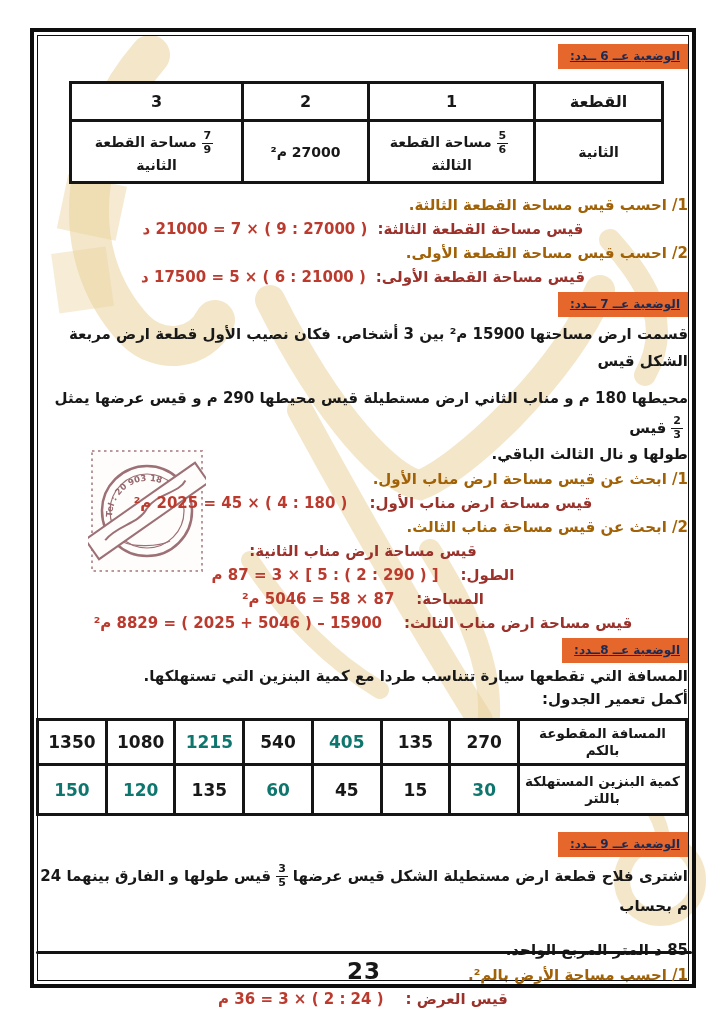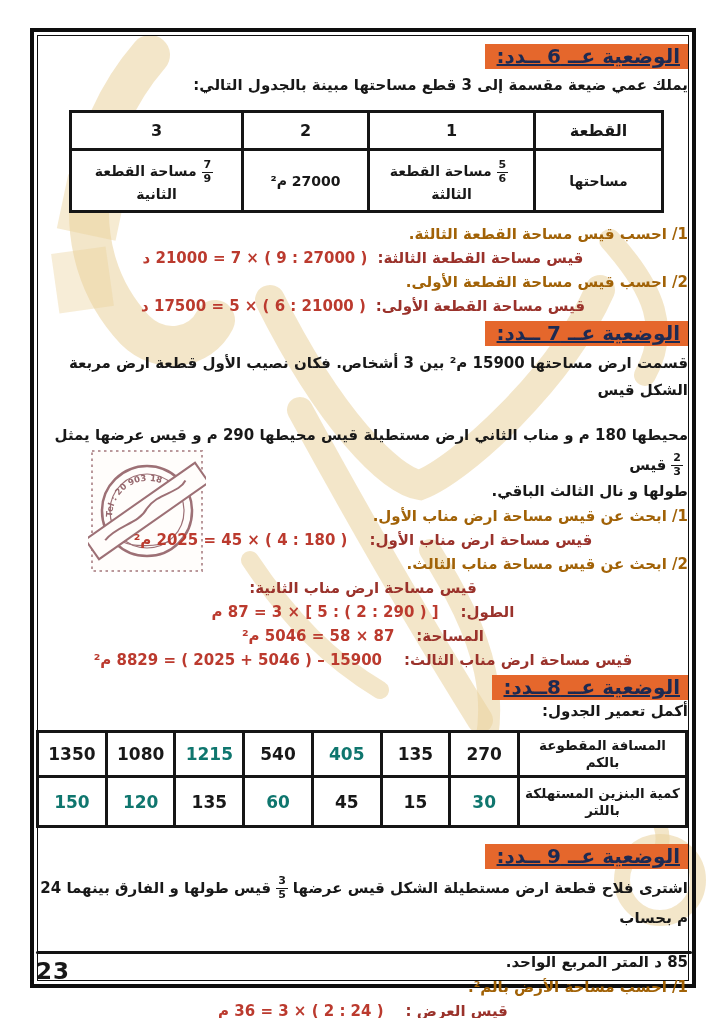--- a/index.html
+++ b/index.html
@@ -13,21 +13,21 @@
   .watermark { position:absolute; inset:0; z-index:0; }
   
   .frame-outer { position:absolute; left:30px; top:28px; right:24px; bottom:30px;
     border:4px solid #0e0e0e; z-index:1; pointer-events:none; }
   .frame-inner { position:absolute; inset:3px; border:1.5px solid #0e0e0e; }
   
   .content { position:absolute; left:38px; top:34px; right:32px; bottom:38px;
     z-index:2; direction:rtl; font-size:15px; }
   .sec-header {
     display:block; width:fit-content; margin-top:10px; padding:1px 8px 2px 12px;
-    background:#e5672c; color:#1d2a52; font-size:20px;
+    background:#e5672c; color:#1d2a52; font-size:12px;
     text-decoration:underline; line-height:22px;
   }
   .intro { line-height:25px; margin-top:4px; }
   .q { color:#a16207; line-height:22px; margin-top:2px; }
   .ans { line-height:22px; margin-top:2px;text-align:center; }
   .ans .lbl { color:#9a322b; }
   .ans .eq  { color:#bb3a2e; margin-right:10px; }
   .ans .eq.gap { margin-right:22px; }
   
   .frac { display:inline-flex; flex-direction:column; align-items:center;
@@ -40,21 +40,21 @@
   .t1 { width:592px; margin:12px 24px 10px auto; font-size:14px; }
   .t1 .hrow td { height:38px; font-size:16px; }
   .t1 .brow td { height:62px; }
   .t2 { width:652px; margin:8px 0 0 0; font-size:17px; }
   .t2 td { height:40px; }
   .t2 td.hcell { font-size:13.5px; line-height:17px; padding:4px 3px; }
   .t2 tr:last-child td { height:50px; }
   .red { color:#0f766e;text-align:center; }
   
   .page-footer { position:absolute; left:36px; right:28px; bottom:34px; z-index:2;
-    text-align:left; }
+    text-align:center; }
   .footer-rule { height:3px; background:#131313; border-radius:2px; }
   .page-num { font-size:23px; margin-top:4px; letter-spacing:1px; }
   
   .stamp { position:absolute; left:88px; top:447px; z-index:2; opacity:.92; }
 </style>
 </head>
 <body>
 
 <div class="page">
 
@@ -90,38 +90,37 @@
     <path d="M35,95 C45,100 70,100 82,94" fill="none" stroke="#95646a" stroke-width="1.3"></path>
   </svg>
 
   <div class="frame-outer">
     <div class="frame-inner"></div>
   </div>
 
   <div class="content">
 
     <span class="sec-header">الوضعية عــ 6 ــدد:</span>
-    <div class="intro">يملك عمي ضيعة مقسمة إلى 3 قطع مساحتها مبينة بالجدول التالي:</div>
 
     <table class="t1">
       <colgroup>
           <col style="width:128px">
           <col style="width:166px">
           <col style="width:126px">
           <col style="width:172px">
         </colgroup>
       <tbody>
           <tr class="hrow">
         <td>القطعة</td>
         <td>1</td>
         <td>2</td>
         <td>3</td>
       </tr>
       <tr class="brow">
-        <td>مساحتها</td>
+        <td>الثانية</td>
         <td>
           <span class="frac">
                 <span>5</span>
                 <span class="den">6</span>
               </span><span>مساحة القطعة الثالثة</span>
         </td>
         <td>27000 م²</td>
         <td>
           <span class="frac">
                 <span>7</span>
@@ -136,21 +135,21 @@
     <div class="ans">
       <span class="lbl">قيس مساحة القطعة الثالثة:</span><span class="eq">( 27000 : 9 ) × 7 = 21000 د</span>
     </div>
     <div class="q">2/ احسب قيس مساحة القطعة الأولى.</div>
     <div class="ans">
       <span class="lbl">قيس مساحة القطعة الأولى:</span><span class="eq">( 21000 : 6 ) × 5 = 17500 د</span>
     </div>
 
     <span class="sec-header" style="margin-top:4px">الوضعية عــ 7 ــدد:</span>
     <div class="intro" style="line-height:27px">قسمت ارض مساحتها 15900 م²  بين 3 أشخاص. فكان نصيب الأول قطعة ارض مربعة الشكل قيس</div>
-    <div class="intro" style="margin-top:16px;line-height:30px">
+    <div class="intro" style="margin-top:8px;line-height:30px">
       <span>محيطها 180 م و مناب الثاني ارض مستطيلة قيس محيطها 290 م و قيس عرضها يمثل</span><span class="frac">
           <span>2</span>
           <span class="den">3</span>
         </span><span>قيس</span>
     </div>
     <div class="intro" style="margin-top:0;line-height:23px">طولها و نال الثالث الباقي.</div>
 
     <div class="q">1/ ابحث عن قيس مساحة ارض مناب الأول.</div>
     <div class="ans">
       <span class="lbl">قيس مساحة ارض مناب الأول:</span><span class="eq gap">( 180 : 4 ) × 45 = 2025 م²</span>
@@ -163,20 +162,21 @@
       <span class="lbl">الطول:</span><span class="eq gap">[ ( 290 : 2 ) : 5 ] × 3 = 87 م</span>
     </div>
     <div class="ans">
       <span class="lbl">المساحة:</span><span class="eq gap">87 × 58 = 5046 م²</span>
     </div>
     <div class="ans">
       <span class="lbl">قيس مساحة ارض مناب الثالث:</span><span class="eq gap">15900 – ( 5046 + 2025 ) = 8829 م²</span>
     </div>
 
     <span class="sec-header" style="margin-top:4px">الوضعية عــ 8ــدد:</span>
+    <div class="intro" style="line-height:23px;margin-top:2px">المسافة التي تقطعها سيارة تتناسب طردا مع كمية البنزين التي تستهلكها.</div>
     <div class="intro" style="line-height:22px;margin-top:0">أكمل تعمير الجدول:</div>
 
     <table class="t2">
       <colgroup>
           <col style="width:168px">
           <col>
           <col>
           <col>
           <col>
           <col>

